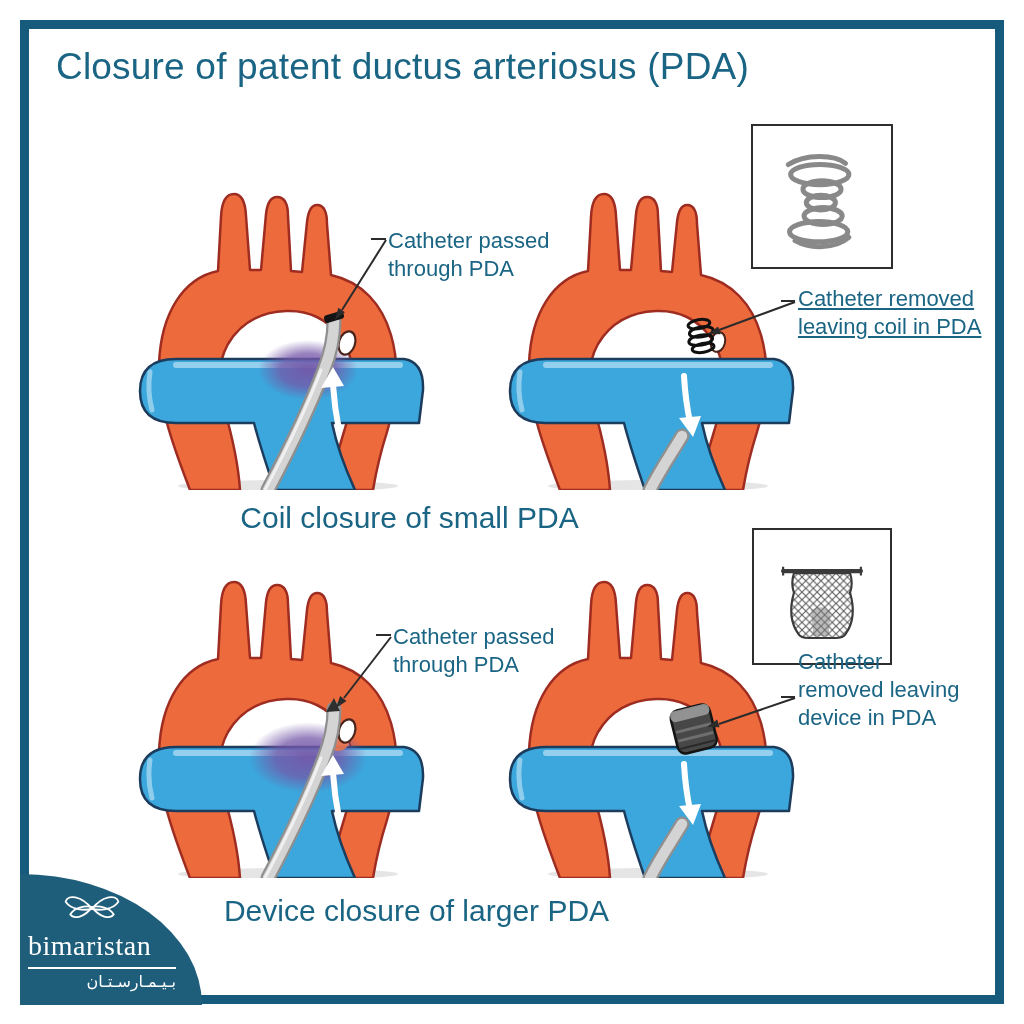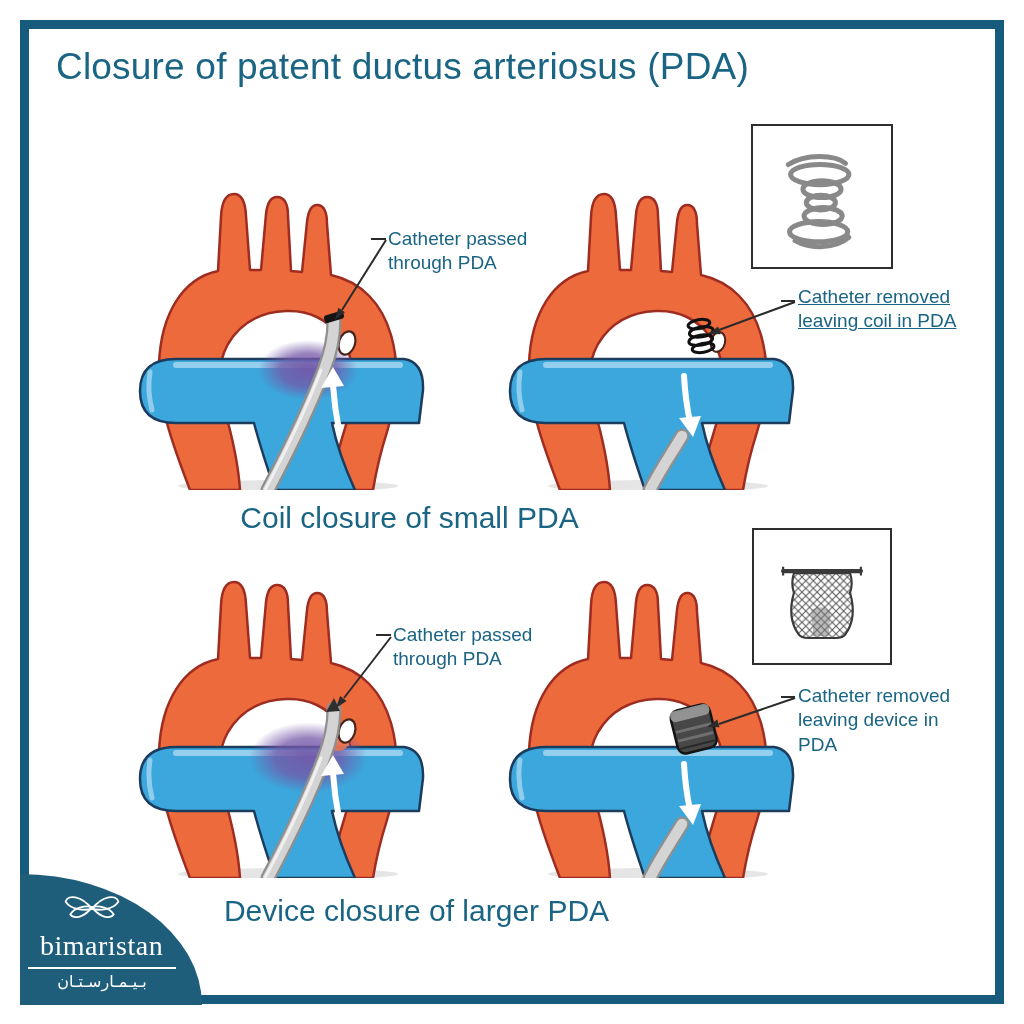--- a/index.html
+++ b/index.html
@@ -7,42 +7,42 @@
         font-family:"Liberation Sans",sans-serif;}
   .frame{position:absolute;left:20px;top:20px;right:20px;bottom:20px;
          border:9px solid var(--frame,#175B7C);}
   .title{position:absolute;left:56px;top:46px;margin:0;font-size:37px;font-weight:400;
          color:var(--accent,#1A6484);letter-spacing:.2px;}
   .panel{position:absolute;width:300px;height:318px;}
   .panel-tl{left:128px;top:172px;}
   .panel-tr{left:498px;top:172px;}
   .panel-bl{left:128px;top:560px;}
   .panel-br{left:498px;top:560px;}
-  .label{position:absolute;font-size:19px;line-height:1.28;color:var(--accent,#1A6484);}
+  .label{position:absolute;font-size:22px;line-height:1.28;color:var(--accent,#1A6484);}
   .label-1{left:388px;top:227px;width:175px;}
   .label-2{left:798px;top:285px;width:190px;text-decoration:underline;}
   .label-3{left:393px;top:623px;width:175px;}
-  .label-4{left:798px;top:684px;width:172px;}
+  .label-4{left:798px;top:648px;width:172px;}
   .caption{position:absolute;left:0;width:819px;text-align:center;font-size:30px;
            color:var(--accent,#1A6484);}
   .caption-coil{top:501px;}
   .caption-device{top:894px;margin-left:7px;}
   .inset{position:absolute;background:#fff;border:2.5px solid #2e2e2e;
          display:flex;align-items:center;justify-content:center;}
   .inset-coil{left:751px;top:124px;width:138px;height:141px;}
   .inset-device{left:752px;top:528px;width:136px;height:133px;}
   .leader{position:absolute;left:0;top:0;pointer-events:none;}
   .logo{position:absolute;left:20px;bottom:19px;width:182px;height:131px;
         background:var(--logoBg,#1F5E7B);border-radius:0 100% 0 0;}
   .logo-icon{position:absolute;left:40px;top:14px;}
-  .logo-brand{position:absolute;left:20px;top:56px;width:160px;color:#fff;
+  .logo-brand{position:absolute;left:8px;top:56px;width:160px;color:#fff;
               font-family:"Liberation Serif",serif;font-size:28px;letter-spacing:.5px;}
   .logo-line{position:absolute;left:8px;top:93px;width:148px;height:2px;background:#fff;}
   .logo-arabic{position:absolute;left:8px;top:98px;width:148px;color:#fff;
-               font-family:"DejaVu Sans",sans-serif;font-size:16px;text-align:center;}
+               font-family:"DejaVu Sans",sans-serif;font-size:16px;text-align:right;}
   .defs-holder{position:absolute;width:0;height:0;overflow:hidden;}
 </style>
 </head>
 <body>
 
 <div class="page">
 
   <svg class="defs-holder" aria-hidden="true">
     <defs>
       <radialGradient id="gradShunt">

